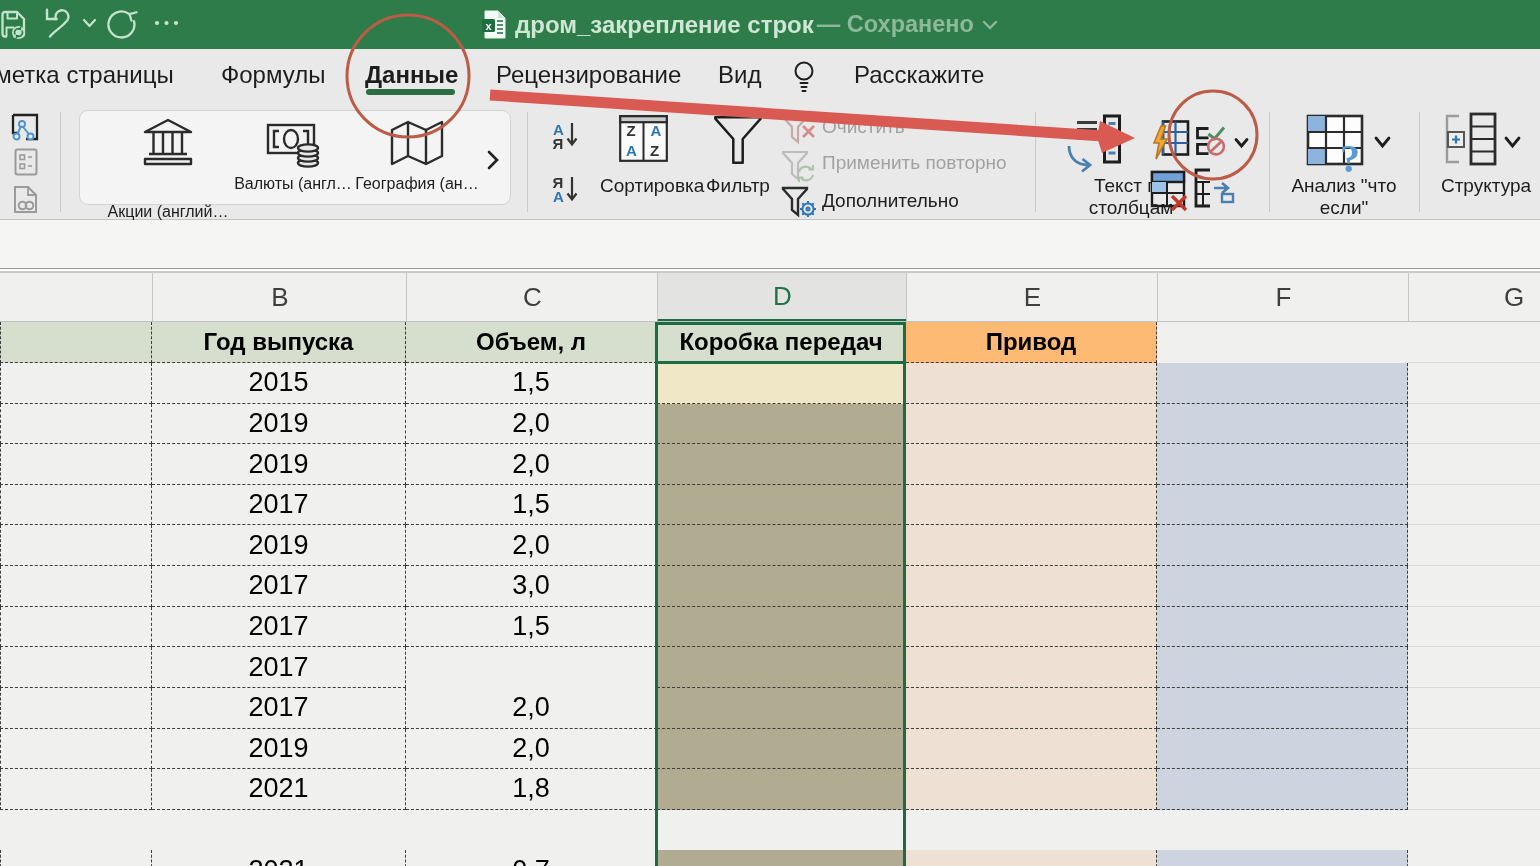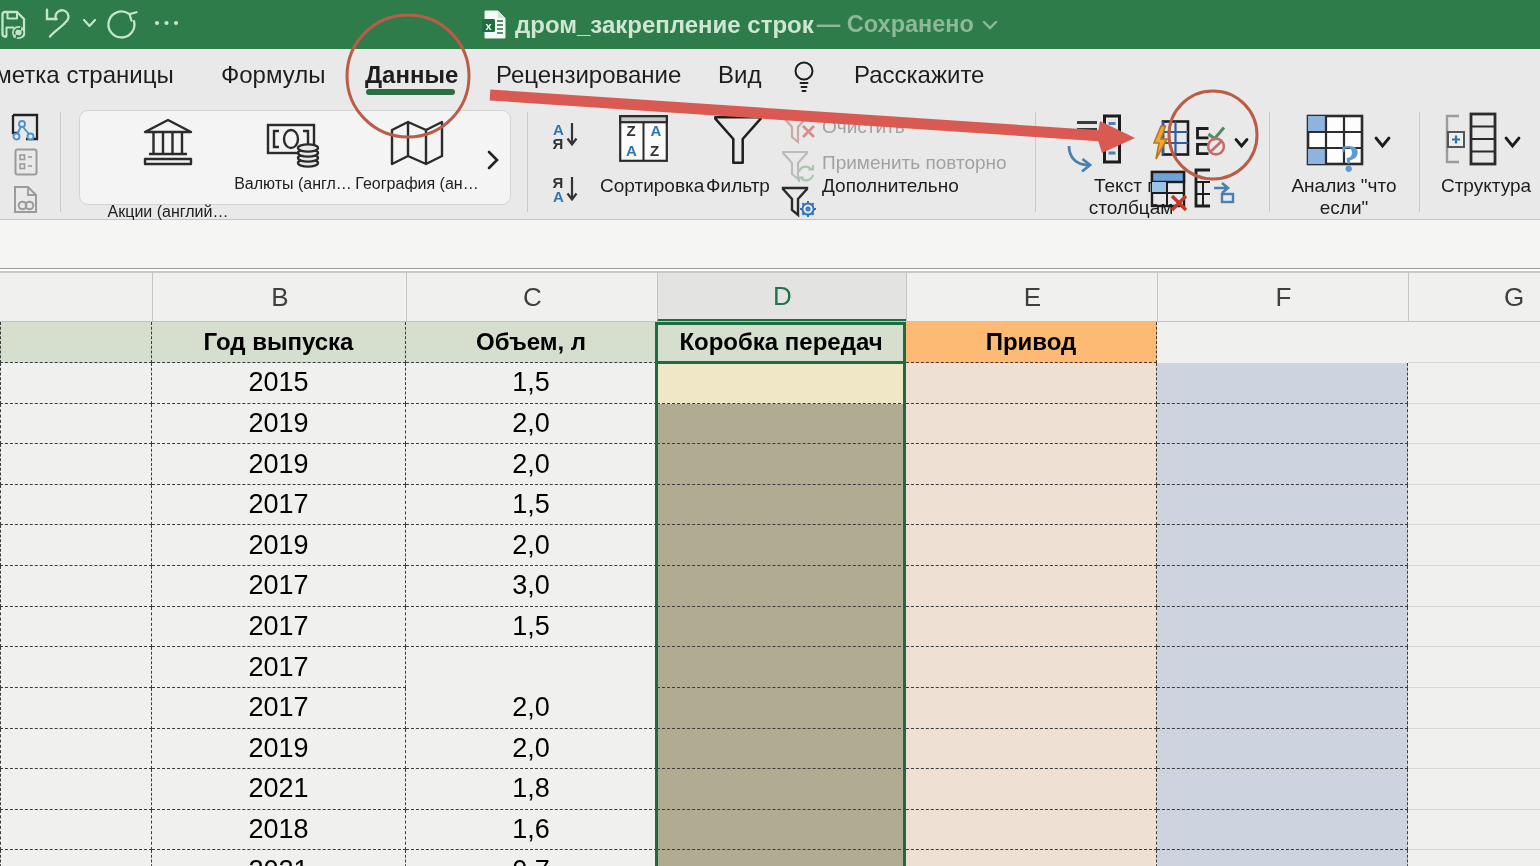--- a/index.html
+++ b/index.html
@@ -101,21 +101,21 @@
   <div class="vsep" style="left:1035px;top:5px;height:100px;"></div>
   <div class="vsep" style="left:1269px;top:5px;height:100px;"></div>
   <div class="vsep" style="left:1419px;top:5px;height:100px;"></div>
   <div class="riblabel" style="left:168px;top:68px;transform:translateX(-50%);font-size:16px;margin-top:28px;">Акции (англий…</div>
   <div class="riblabel" style="left:293px;top:68px;transform:translateX(-50%);font-size:16px;">Валюты (англ…</div>
   <div class="riblabel" style="left:417px;top:68px;transform:translateX(-50%);font-size:16px;">География (ан…</div>
   <div class="riblabel" style="left:600px;top:68px;width:100px;">Сортировка</div>
   <div class="riblabel" style="left:700px;top:68px;width:76px;">Фильтр</div>
   <div class="riblabel grey" style="left:822px;top:9px;text-align:left;">Очистить</div>
   <div class="riblabel grey" style="left:822px;top:45px;text-align:left;">Применить повторно</div>
-  <div class="riblabel" style="left:822px;top:68px;text-align:left;">Дополнительно</div>
+  <div class="riblabel" style="left:822px;top:83px;text-align:left;">Дополнительно</div>
   <div class="riblabel" style="left:1047px;top:68px;width:100px;margin-left:34px;">Текст по<br>столбцам</div>
   <div class="riblabel" style="left:1284px;top:68px;width:120px;">Анализ "что<br>если"</div>
   <div class="riblabel" style="left:1436px;top:68px;width:100px;">Структура</div>
 
   <svg class="abs" style="left:10px;top:5px;" width="30" height="30" viewBox="0 0 30 30" fill="none">
     <path d="M3,3 h24 v24 h-11" stroke="#222" stroke-width="2.3"></path>
     <path d="M3,3 v18 h6" stroke="#222" stroke-width="2.3"></path>
     <g stroke="#4a93cf" stroke-width="1.9" fill="#e9e9e9">
         <path d="M11.5,13 l-4.5,10 M11.5,13 l8.5,10.5"></path>
         <circle cx="12" cy="12" r="3"></circle>
@@ -401,29 +401,20 @@
     </div>
     <div class="row" style="top: 447.2px; height: 40.62px;">
       <div class="cell dashed dashedL" style="left: 0px; width: 152px;"></div>
       <div class="cell dashed" style="left: 152px; width: 254px;">2021</div>
       <div class="cell dashed" style="left: 406px; width: 251px;">1,8</div>
       <div class="cell dashed" style="left: 657px; width: 249px; background: rgb(177, 171, 145);"></div>
       <div class="cell dashed" style="left: 906px; width: 251px; background: rgb(238, 224, 211);"></div>
       <div class="cell dashed" style="left: 1157px; width: 251px; background: rgb(205, 211, 223);"></div>
       <div class="cell lite" style="left: 1408px; width: 133px;"></div>
     </div>
-    <div class="row" style="top: 487.82px; height: 40.62px;">
-      <div class="cell dashed dashedL" style="left: 0px; width: 152px;"></div>
-      <div class="cell dashed" style="left: 152px; width: 254px;">2018</div>
-      <div class="cell dashed" style="left: 406px; width: 251px;">1,6</div>
-      <div class="cell dashed" style="left: 657px; width: 249px; background: rgb(177, 171, 145);"></div>
-      <div class="cell dashed" style="left: 906px; width: 251px; background: rgb(238, 224, 211);"></div>
-      <div class="cell dashed" style="left: 1157px; width: 251px; background: rgb(205, 211, 223);"></div>
-      <div class="cell lite" style="left: 1408px; width: 133px;"></div>
-    </div>
     <div class="row" style="top: 528.44px; height: 40.62px;">
       <div class="cell dashed dashedL" style="left: 0px; width: 152px;"></div>
       <div class="cell dashed" style="left: 152px; width: 254px;">2021</div>
       <div class="cell dashed" style="left: 406px; width: 251px;">0,7</div>
       <div class="cell dashed" style="left: 657px; width: 249px; background: rgb(177, 171, 145);"></div>
       <div class="cell dashed" style="left: 906px; width: 251px; background: rgb(238, 224, 211);"></div>
       <div class="cell dashed" style="left: 1157px; width: 251px; background: rgb(205, 211, 223);"></div>
       <div class="cell lite" style="left: 1408px; width: 133px;"></div>
     </div>
     <div class="abs" style="left: 655px; top: 0px; width: 251px; height: 560px; border: 3px solid rgb(29, 107, 66); box-sizing: border-box; pointer-events: none;"></div>

